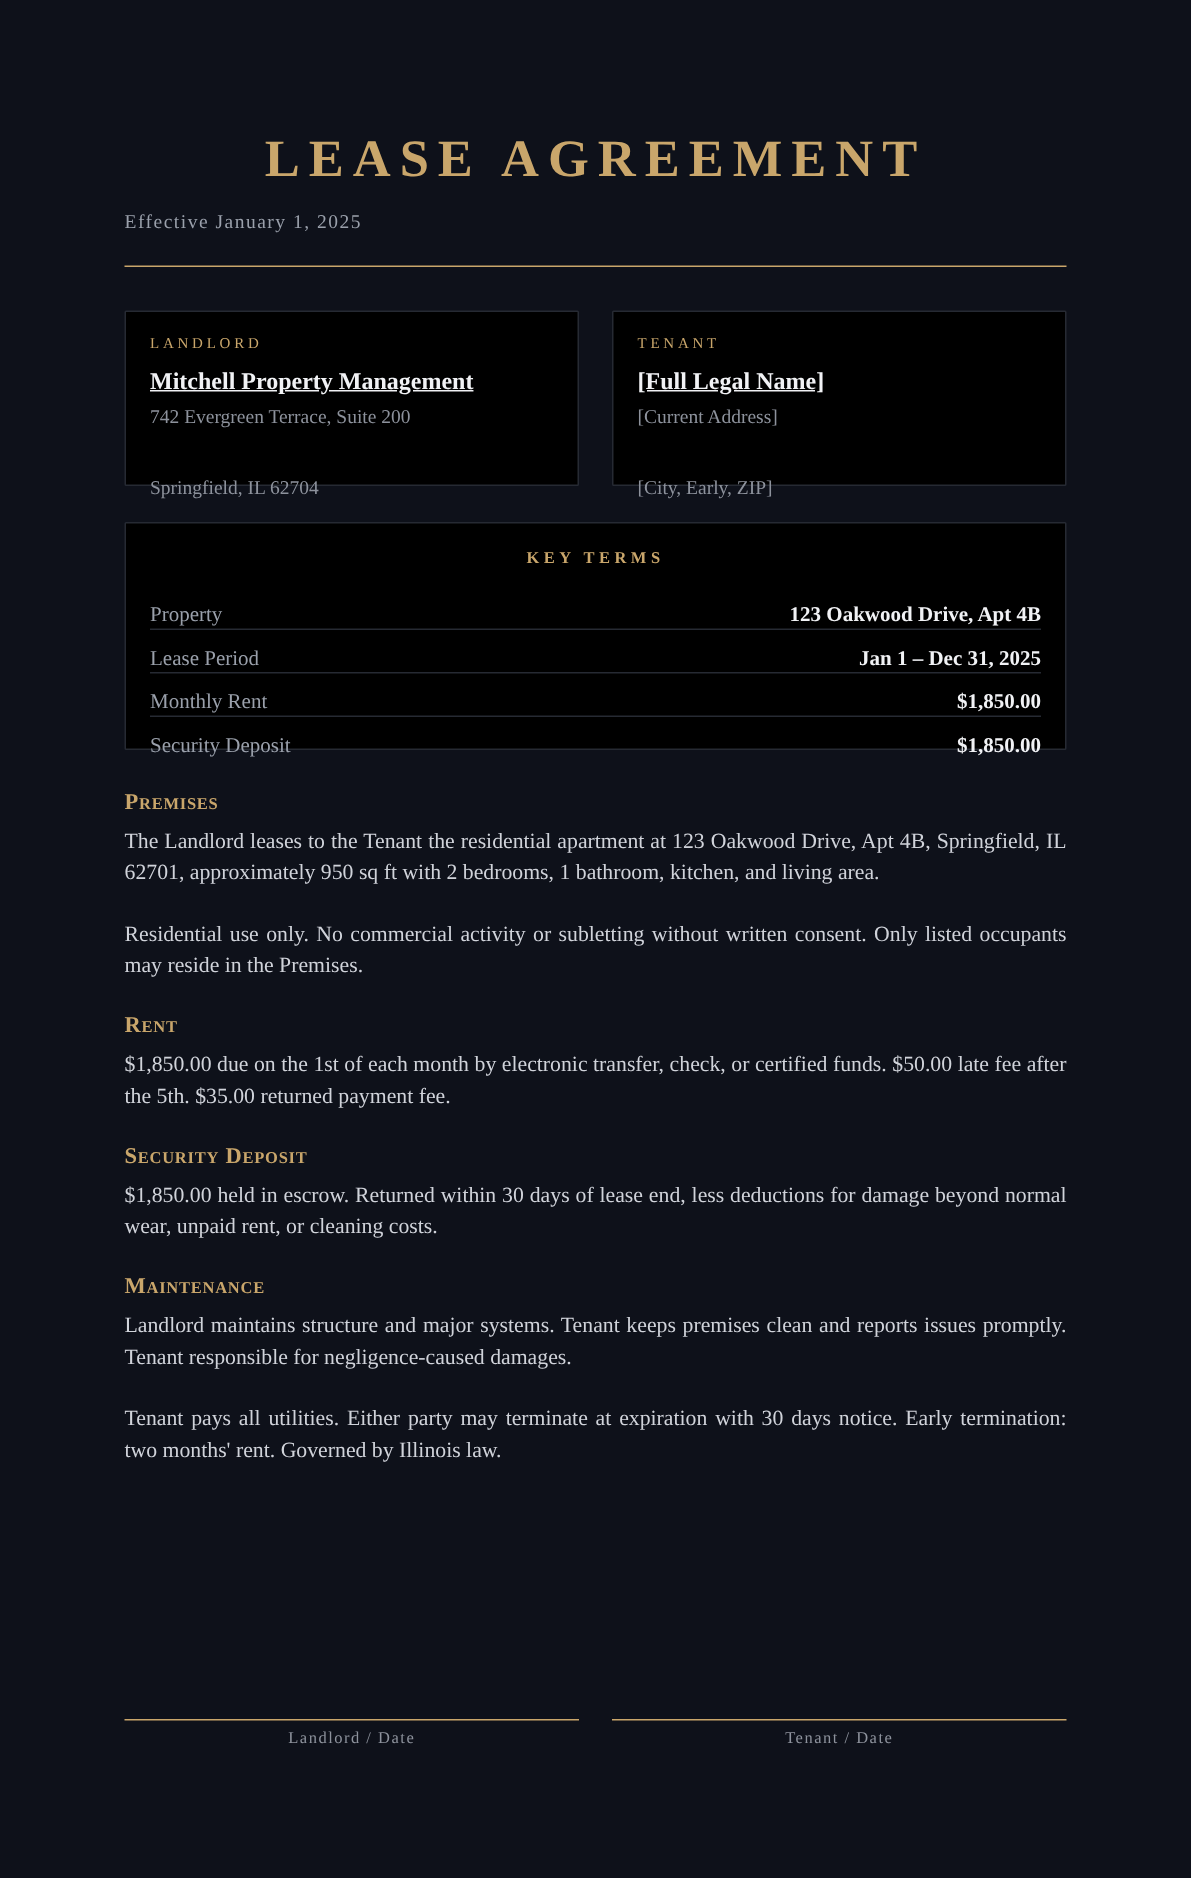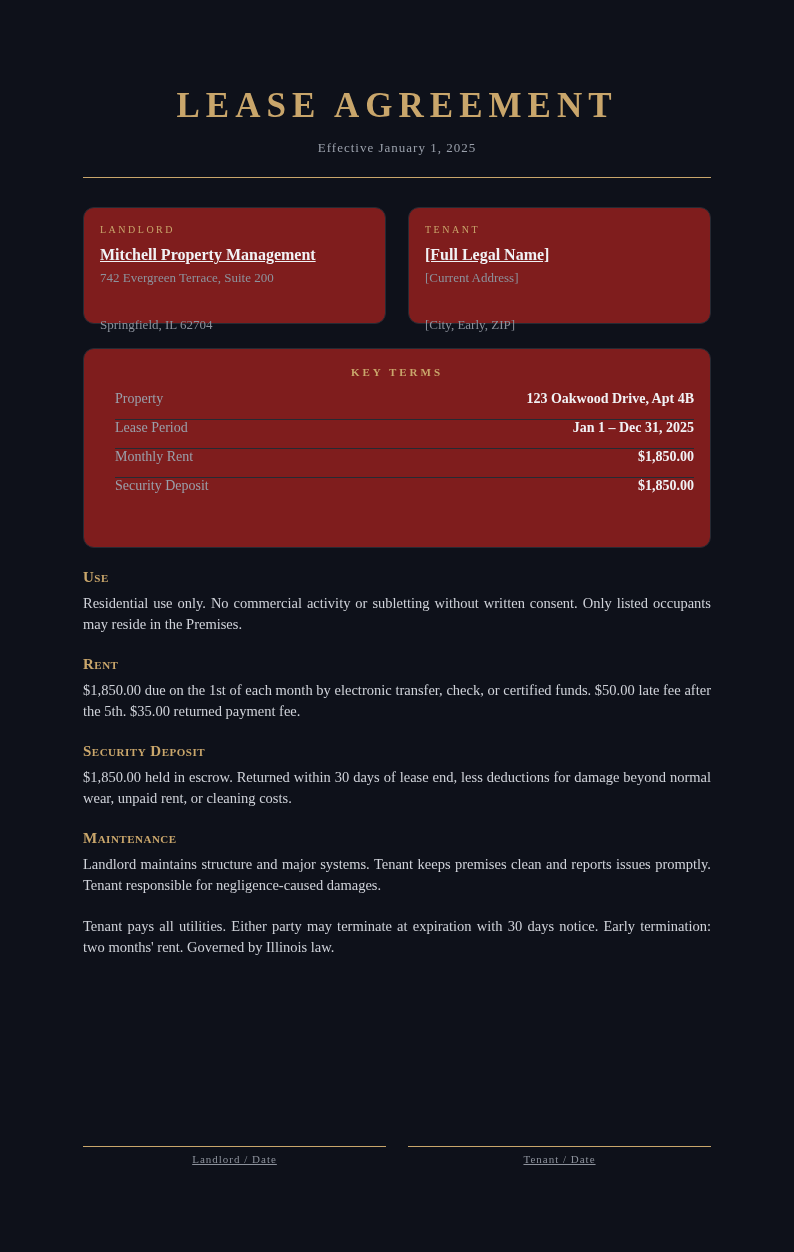--- a/index.html
+++ b/index.html
@@ -20,41 +20,40 @@
     .title {
       text-align: center;
       font-size: 35px;
       letter-spacing: 6px;
       color: #c9a66b;
       font-weight: bold;
       margin: 0;
       line-height: 44px;
     }
     .subtitle {
-      text-align: center;
       font-size: 13px;
       letter-spacing: 1px;
       color: #9aa0ab;
       margin-top: 12px;
       line-height: 16px;
     }
     .rule {
       height: 1px;
       background: #c9a66b;
       margin-top: 21px;
     }
     .parties {
       display: flex;
       justify-content: space-between;
       margin-top: 29px;
     }
     .card {
-      background: #7f1d1d;
+      background: #000000;
       border: 1px solid #262a33;
-      border-radius: 11px;
+      border-radius: 1px;
       box-sizing: border-box;
     }
     .party {
       width: 303px;
       height: 117px;
       padding: 16px 16px 0 16px;
     }
     .party-label {
       font-size: 10px;
       letter-spacing: 2.5px;
@@ -71,40 +70,39 @@
     }
     .party-line {
       font-size: 13px;
       color: #8d929c;
       line-height: 18px;
       margin-top: 29px;
     }
     .party-line.first { margin-top: 4px; }
     .terms {
       margin-top: 24px;
-      height: 200px;
+      height: 152px;
       padding: 16px 16px 0 16px;
     }
     .terms-title {
       text-align: center;
       font-size: 11px;
       letter-spacing: 3px;
       font-weight: bold;
       color: #c9a66b;
       line-height: 14px;
       margin-bottom: 12px;
     }
     .term-row {
       display: flex;
       justify-content: space-between;
-      align-items: flex-start;
+      align-items: flex-end;
       height: 28px;
       border-bottom: 1px solid #262a33;
       font-size: 14px;
-      margin-left: 15px;
     }
     .term-row:last-child { border-bottom: none; }
     .term-label { color: #9aa0ab; }
     .term-value { color: #f1f2f5; font-weight: bold; }
     .section { margin-top: 0; }
     .section-title {
       font-size: 15px;
       font-variant: small-caps;
       color: #c9a66b;
       letter-spacing: 0.5px;
@@ -129,21 +127,20 @@
     }
     .sig {
       width: 303px;
       border-top: 1px solid #c9a66b;
       text-align: center;
       padding-top: 5px;
       font-size: 11px;
       letter-spacing: 1px;
       color: #8d929c;
       line-height: 14px;
-      text-decoration: underline;
     }
   </style>
 </head>
 <body>
 
 <div class="page">
   <h1 class="title">LEASE AGREEMENT</h1>
   <div class="subtitle">Effective January 1, 2025</div>
   <div class="rule"></div>
 
@@ -175,22 +172,25 @@
     <div class="term-row">
       <span class="term-label">Monthly Rent</span>
       <span class="term-value">$1,850.00</span>
     </div>
     <div class="term-row">
       <span class="term-label">Security Deposit</span>
       <span class="term-value">$1,850.00</span>
     </div>
   </div>
 
-  <div class="section" style="margin-top:20px">
-    <h2 class="section-title">Use</h2>
+  <div class="section" style="margin-top:26px">
+    <h2 class="section-title">Premises</h2>
+    <p class="section-body">The Landlord leases to the Tenant the residential apartment at 123 Oakwood Drive, Apt 4B, Springfield, IL 62701, approximately 950 sq ft with 2 bedrooms, 1 bathroom, kitchen, and living area.</p>
+  </div>
+  <div class="section" style="margin-top:20px">
     <p class="section-body">Residential use only. No commercial activity or subletting without written consent. Only listed occupants may reside in the Premises.</p>
   </div>
   <div class="section" style="margin-top:20px">
     <h2 class="section-title">Rent</h2>
     <p class="section-body">$1,850.00 due on the 1st of each month by electronic transfer, check, or certified funds. $50.00 late fee after the 5th. $35.00 returned payment fee.</p>
   </div>
   <div class="section" style="margin-top:20px">
     <h2 class="section-title">Security Deposit</h2>
     <p class="section-body">$1,850.00 held in escrow. Returned within 30 days of lease end, less deductions for damage beyond normal wear, unpaid rent, or cleaning costs.</p>
   </div>

